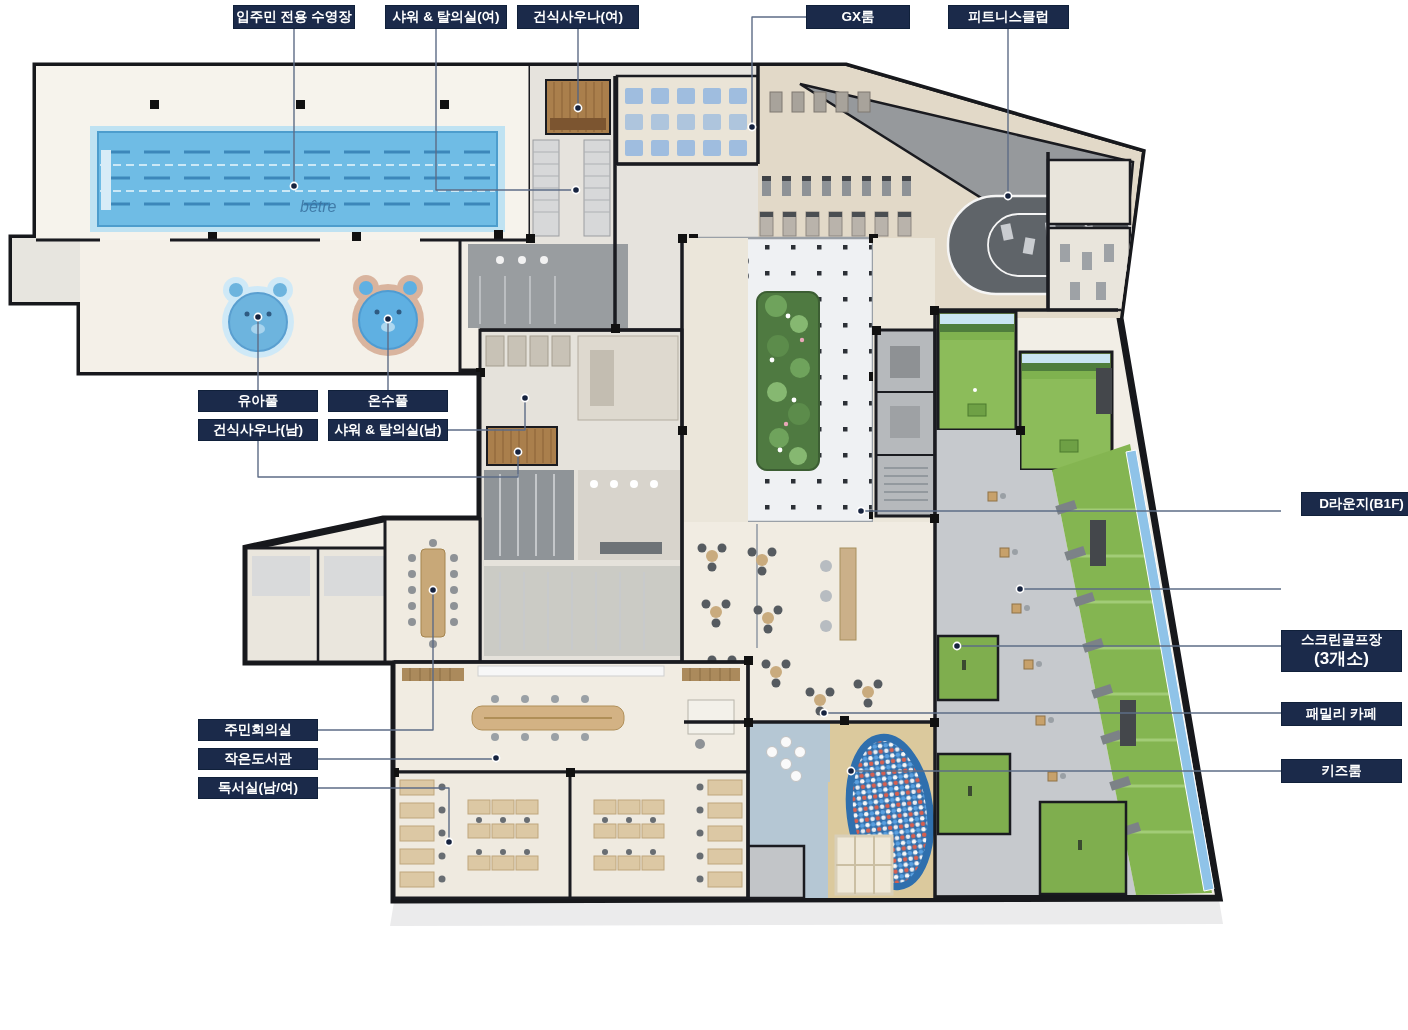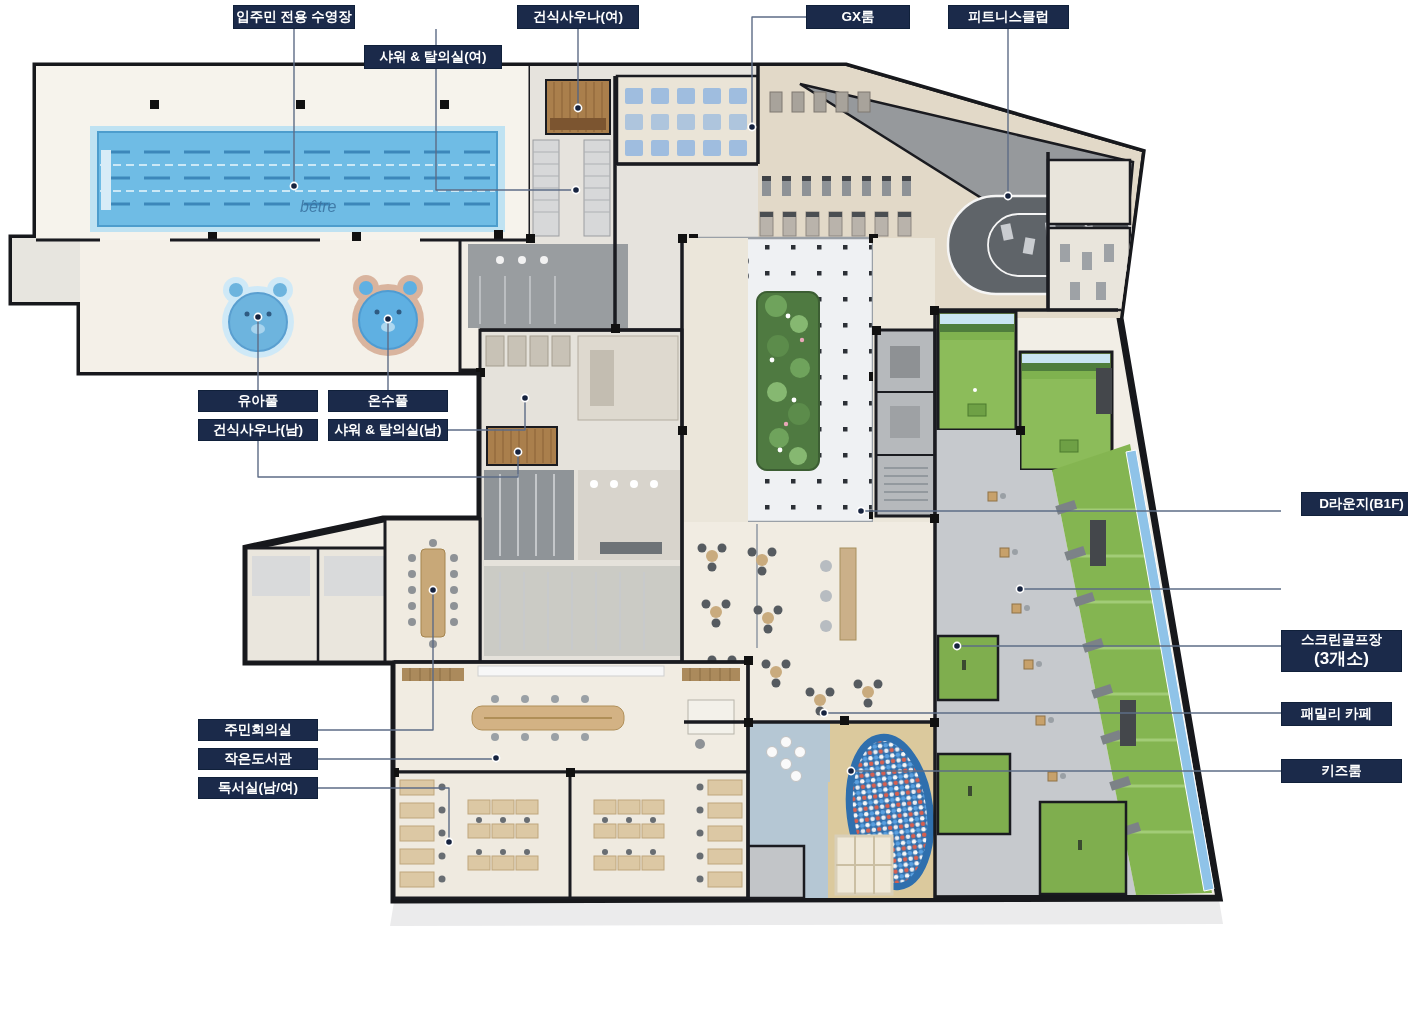--- a/index.html
+++ b/index.html
@@ -679,21 +679,21 @@
       <polyline points="318,759 492,759" class="leader"></polyline>
       <circle cx="496" cy="758" r="3.6" class="leader-dot"></circle>
       <polyline points="318,788 449,788 449,838" class="leader"></polyline>
       <circle cx="449" cy="842" r="3.6" class="leader-dot"></circle>
     </svg>
 
 <div id="callout-layer">
       <div class="callout" style="left: 233px; top: 5px; width: 122px; min-height: 24px;">
         <div class="callout-title">입주민 전용 수영장</div>
       </div>
-      <div class="callout" style="left: 364px; top: 5px; width: 138px; min-height: 24px; margin-top: 40px;">
+      <div class="callout" style="left: 385px; top: 5px; width: 122px; min-height: 24px;">
         <div class="callout-title">샤워 &amp; 탈의실(여)</div>
       </div>
       <div class="callout" style="left: 517px; top: 5px; width: 122px; min-height: 24px;">
         <div class="callout-title">건식사우나(여)</div>
       </div>
       <div class="callout" style="left: 806px; top: 5px; width: 104px; min-height: 24px;">
         <div class="callout-title">GX룸</div>
       </div>
       <div class="callout" style="left: 948px; top: 5px; width: 121px; min-height: 24px;">
         <div class="callout-title">피트니스클럽</div>
@@ -710,21 +710,21 @@
       <div class="callout" style="left: 328px; top: 419px; width: 120px; min-height: 22px;">
         <div class="callout-title">샤워 &amp; 탈의실(남)</div>
       </div>
       <div class="callout" style="left: 1281px; top: 492px; width: 121px; min-height: 24px; margin-left: 20px;">
         <div class="callout-title">D라운지(B1F)</div>
       </div>
       <div class="callout big-sub" style="left: 1281px; top: 630px; width: 121px; min-height: 37px;">
         <div class="callout-title">스크린골프장</div>
         <div class="callout-sub">(3개소)</div>
       </div>
-      <div class="callout" style="left: 1281px; top: 702px; width: 111px; min-height: 24px;">
+      <div class="callout" style="left: 1281px; top: 702px; width: 121px; min-height: 24px;">
         <div class="callout-title">패밀리 카페</div>
       </div>
       <div class="callout" style="left: 1281px; top: 759px; width: 121px; min-height: 24px;">
         <div class="callout-title">키즈룸</div>
       </div>
       <div class="callout" style="left: 198px; top: 719px; width: 120px; min-height: 22px;">
         <div class="callout-title">주민회의실</div>
       </div>
       <div class="callout" style="left: 198px; top: 748px; width: 120px; min-height: 22px;">
         <div class="callout-title">작은도서관</div>

